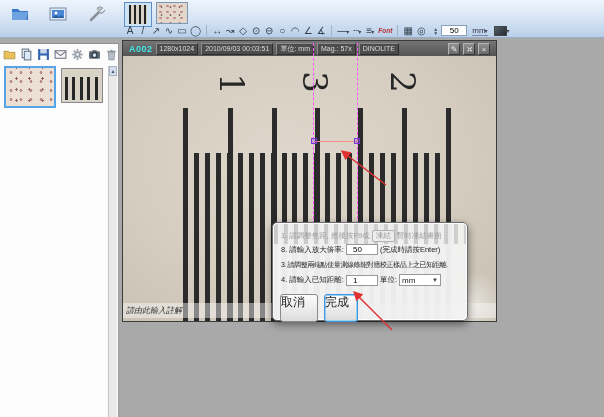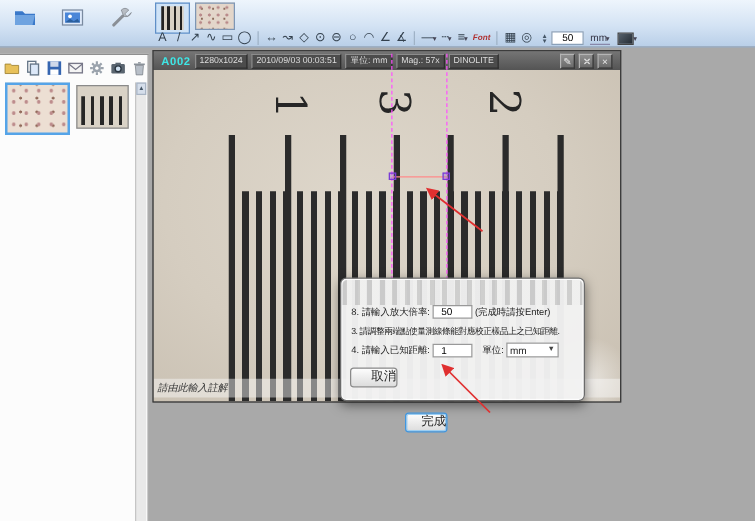--- a/index.html
+++ b/index.html
@@ -104,25 +104,25 @@
   .dialog::before { content:""; position:absolute; left:1px; right:1px; top:1px; height:20px; border-radius:4px 4px 0 0;
      background:repeating-linear-gradient(90deg,rgba(70,70,70,.20) 0 4px,rgba(230,230,230,.15) 4px 10px); }
   .drow { position:absolute; left:8px; right:6px; white-space:nowrap; display:flex; align-items:center; gap:2px; }
   .drow.muted { color:#9a9a9a; }
   .d-btn-mini { border:1px solid #b0b0b0; border-radius:2px; padding:0 3px; background:#eee; color:#9a9a9a; font-size:7.5px; }
   .d-input { width:32px; height:11px; border:1px solid #999; background:#fff; font-size:8px; padding-left:6px; }
   .d-select { width:42px; height:12px; border:1px solid #999; background:#fff; display:inline-flex;
      align-items:center; justify-content:space-between; padding:0 2px; font-size:8px; }
   .d-select .car { font-size:6px; color:#444; }
   .d-buttons { position:absolute; left:0; right:0; top:71px; display:flex; padding:0 7px; gap:6px; }
-  .d-btn { height:16px; font-size:10px; line-height:14px; text-align:right; color:#222;
+  .d-btn { height:28px; font-size:12px; line-height:14px; text-align:left; color:#222;
      background:linear-gradient(#fdfdfd,#dcdcdc); border:1px solid #8a8a8a; border-radius:3px; }
   .d-btn.cancel { width:38px; }
   .d-btn.ok { width:102px; }
-  .d-btn.done { width:34px; border:1px solid #3f96e0; box-shadow:inset 0 0 0 1px #9ccef2;margin-top:36px; }
+  .d-btn.done { width:34px; border:1px solid #3f96e0; box-shadow:inset 0 0 0 1px #9ccef2; }
 
   .row3tight { letter-spacing:-0.4px; font-size:7px; }
 </style>
 </head>
 <body>
 
 <div id="app">
 
   <div class="topbar">
     <div class="main-icons" id="mainIcons">
@@ -299,32 +299,37 @@
       <defs>
           <marker id="ah1" markerWidth="7" markerHeight="7" refX="5" refY="3.5" orient="auto">
         <polygon points="0 0, 7 3.5, 0 7" fill="#e03030"></polygon>
           </marker>
         </defs>
       <line x1="60" y1="49" x2="17" y2="16" stroke="#e03030" stroke-width="1.4" marker-end="url(#ah1)"></line>
     </svg>
   </div>
 
   <div class="dialog">
+    <div class="drow muted" style="top:7px;">
+      <span>1. 請調整焦距, 然後按F9或</span>
+      <span class="d-btn-mini">凍結</span>
+      <span>暫時凍結畫面</span>
+    </div>
     <div class="drow" style="top:21px;">
       <span>8. 請輸入放大倍率:</span>
       <input class="d-input" value="50" style="">
       <span>(完成時請按Enter)</span>
     </div>
     <div class="drow row3tight" style="top:37px;">
       <span>3. 請調整兩端點使量測線條能對應校正樣品上之已知距離.</span>
     </div>
     <div class="drow" style="top:51px;">
       <span>4. 請輸入已知距離:</span>
       <input class="d-input" value="1" style="">
-      <span style="margin-left:6px;">單位:</span>
+      <span style="">單位:</span>
       <span class="d-select">
         <span>mm</span>
         <span class="car">▼</span>
       </span>
     </div>
     <div class="d-buttons">
       <div class="d-btn cancel">取消</div>
       <div class="d-btn done">完成</div>
     </div>
   </div>

